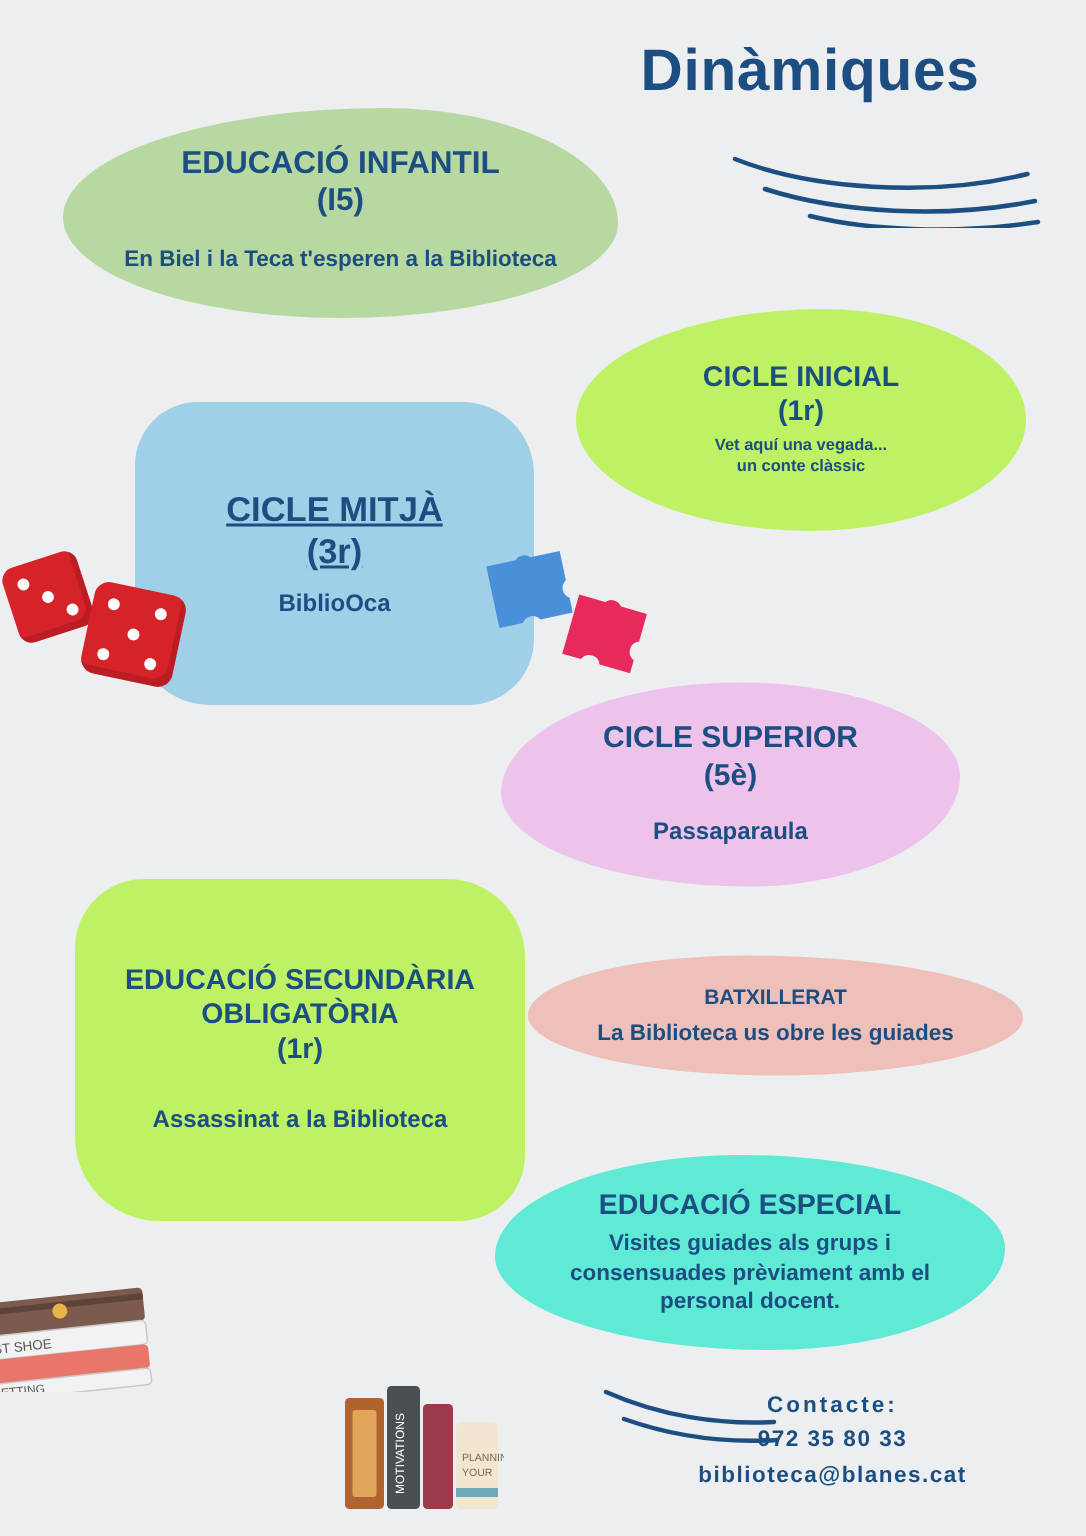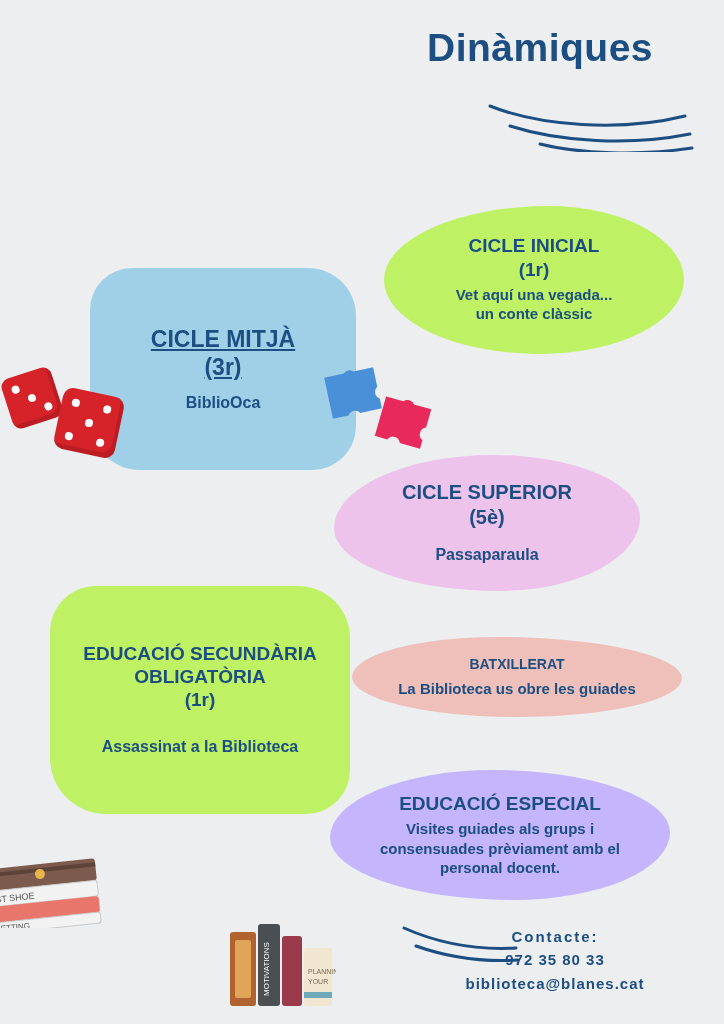--- a/index.html
+++ b/index.html
@@ -77,21 +77,21 @@
     top: 206px;
     left: 384px;
     width: 300px;
     height: 148px;
     background: #bef264;
     border-radius: 55% 45% 48% 52% / 50% 50% 50% 50%;
     color: #1c4e82;
     padding: 6px 22px 8px;
   }
   #blob-inicial .head { font-size: 19px; }
-  #blob-inicial .sub  { font-size: 15px; margin-top: 4px; }
+  #blob-inicial .sub  { font-size: 11px; margin-top: 4px; }
 
   
   #blob-mitja {
     top: 268px;
     left: 90px;
     width: 266px;
     height: 202px;
     background: #9fd0e8;
     border-radius: 42px 48px 44px 50px;
     color: #1c4e82;
@@ -141,21 +141,21 @@
   }
   #blob-batx .head { font-size: 14px; text-align: center; }
   #blob-batx .sub  { font-size: 15px; margin-top: 6px; }
 
   
   #blob-especial {
     top: 770px;
     left: 330px;
     width: 340px;
     height: 130px;
-    background: #c4b5fd;
+    background: #5eead4;
     border-radius: 48% 52% 46% 54% / 52% 48% 52% 48%;
     color: #1c4e82;
     padding: 4px 22px;
   }
   #blob-especial .head { font-size: 19px; }
   #blob-especial .sub  { font-size: 15px; margin-top: 4px; }
 
   
   .contact {
     position: absolute;
@@ -219,20 +219,27 @@
 
 <div class="poster">
 
   <div class="title">Dinàmiques</div>
   <svg class="title-swoosh" viewBox="0 0 220 80">
     <path d="M10 34 C60 54 140 60 205 44" stroke="#1c4e82" stroke-width="3" fill="none" stroke-linecap="round"></path>
     <path d="M30 54 C80 70 150 74 210 62" stroke="#1c4e82" stroke-width="3" fill="none" stroke-linecap="round"></path>
     <path d="M60 72 C100 82 160 84 212 76" stroke="#1c4e82" stroke-width="3" fill="none" stroke-linecap="round"></path>
   </svg>
 
+  <div class="blob" id="blob-infantil">
+    <div class="head">
+      <div>EDUCACIÓ INFANTIL</div>
+      <div>(I5)</div>
+    </div>
+    <div class="sub">En Biel i la Teca t'esperen a la Biblioteca</div>
+  </div>
 
   <div class="blob" id="blob-inicial">
     <div class="head">
       <div>CICLE INICIAL</div>
       <div>(1r)</div>
     </div>
     <div class="sub">
       <div>Vet aquí una vegada...</div>
       <div>un conte clàssic</div>
     </div>

